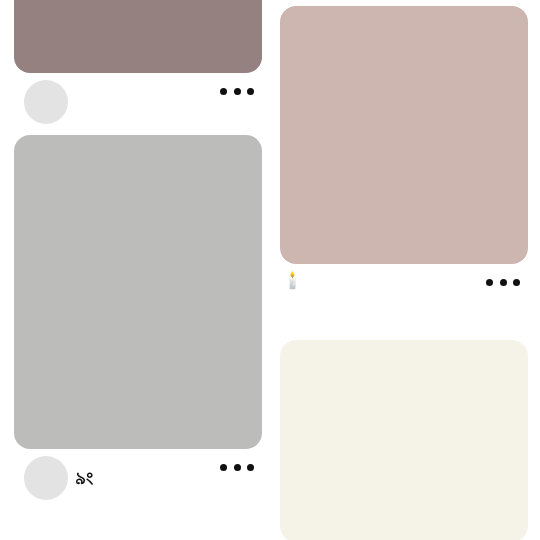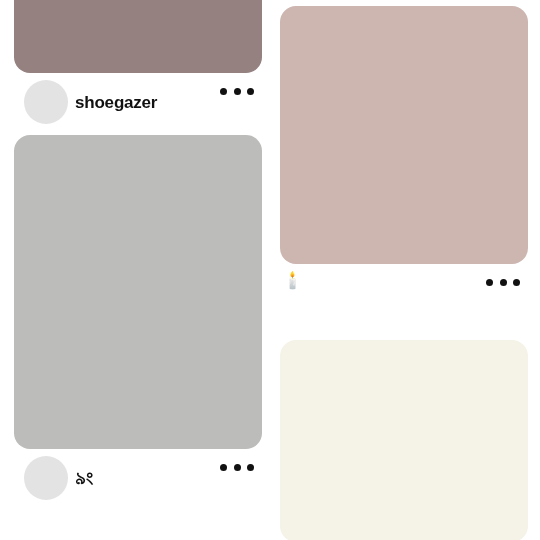--- a/index.html
+++ b/index.html
@@ -97,21 +97,20 @@
 <body>
 
 <div id="board">
 
   <div class="column left">
 
     <div class="pin" style="margin-top:-22px;">
       <div class="pin-media" style="height:95px; background:#948180;"></div>
       <div class="pin-footer">
         <div class="avatar"></div>
-        <div class="pin-label">shoegazer</div>
         <div class="more-menu">
           <span class="dot"></span>
           <span class="dot"></span>
           <span class="dot"></span>
         </div>
       </div>
     </div>
 
     <div class="pin">
       <div class="pin-media" style="height:314px; background:#bcbcba;"></div>

